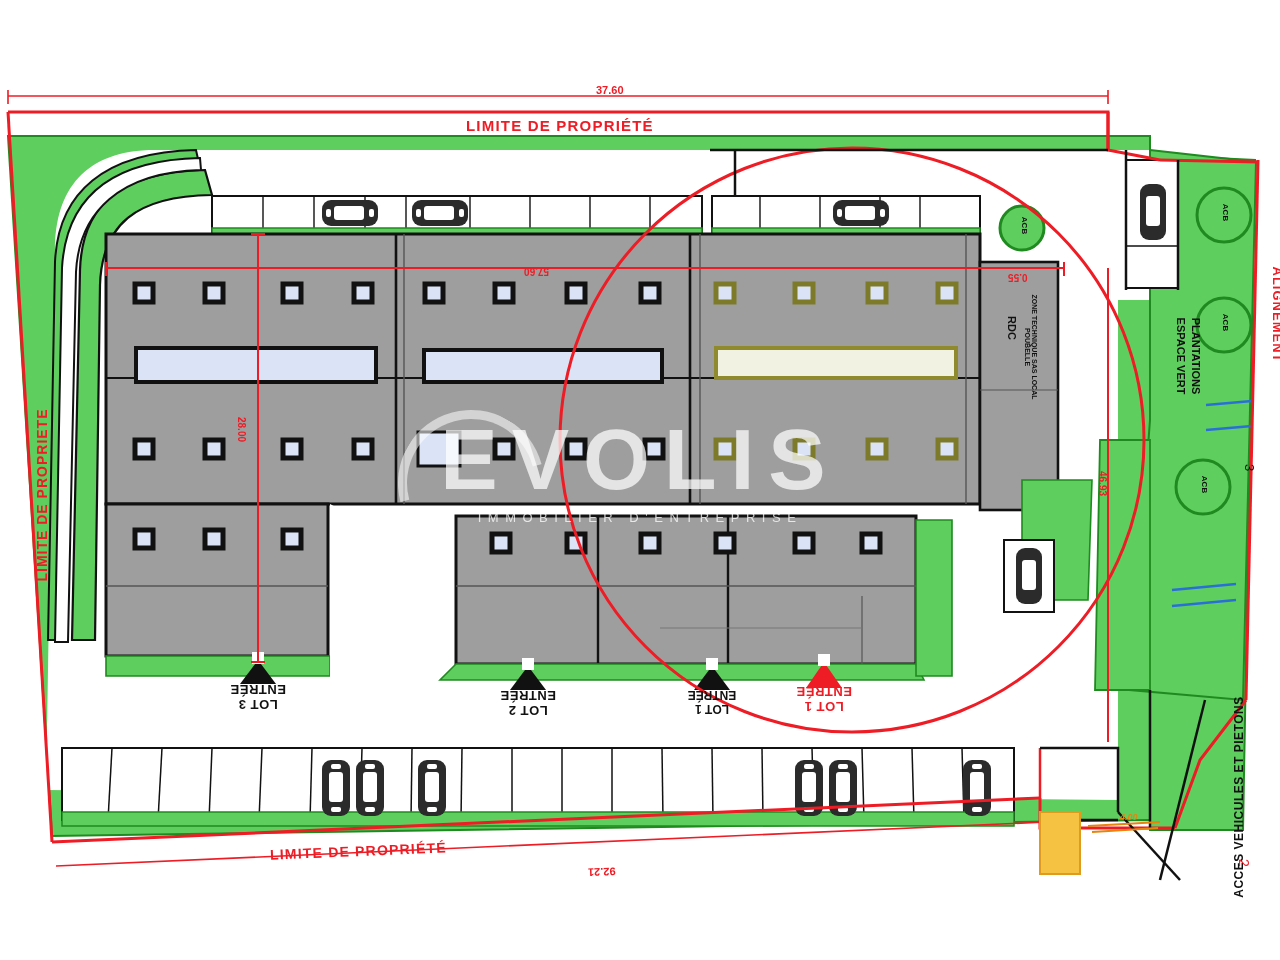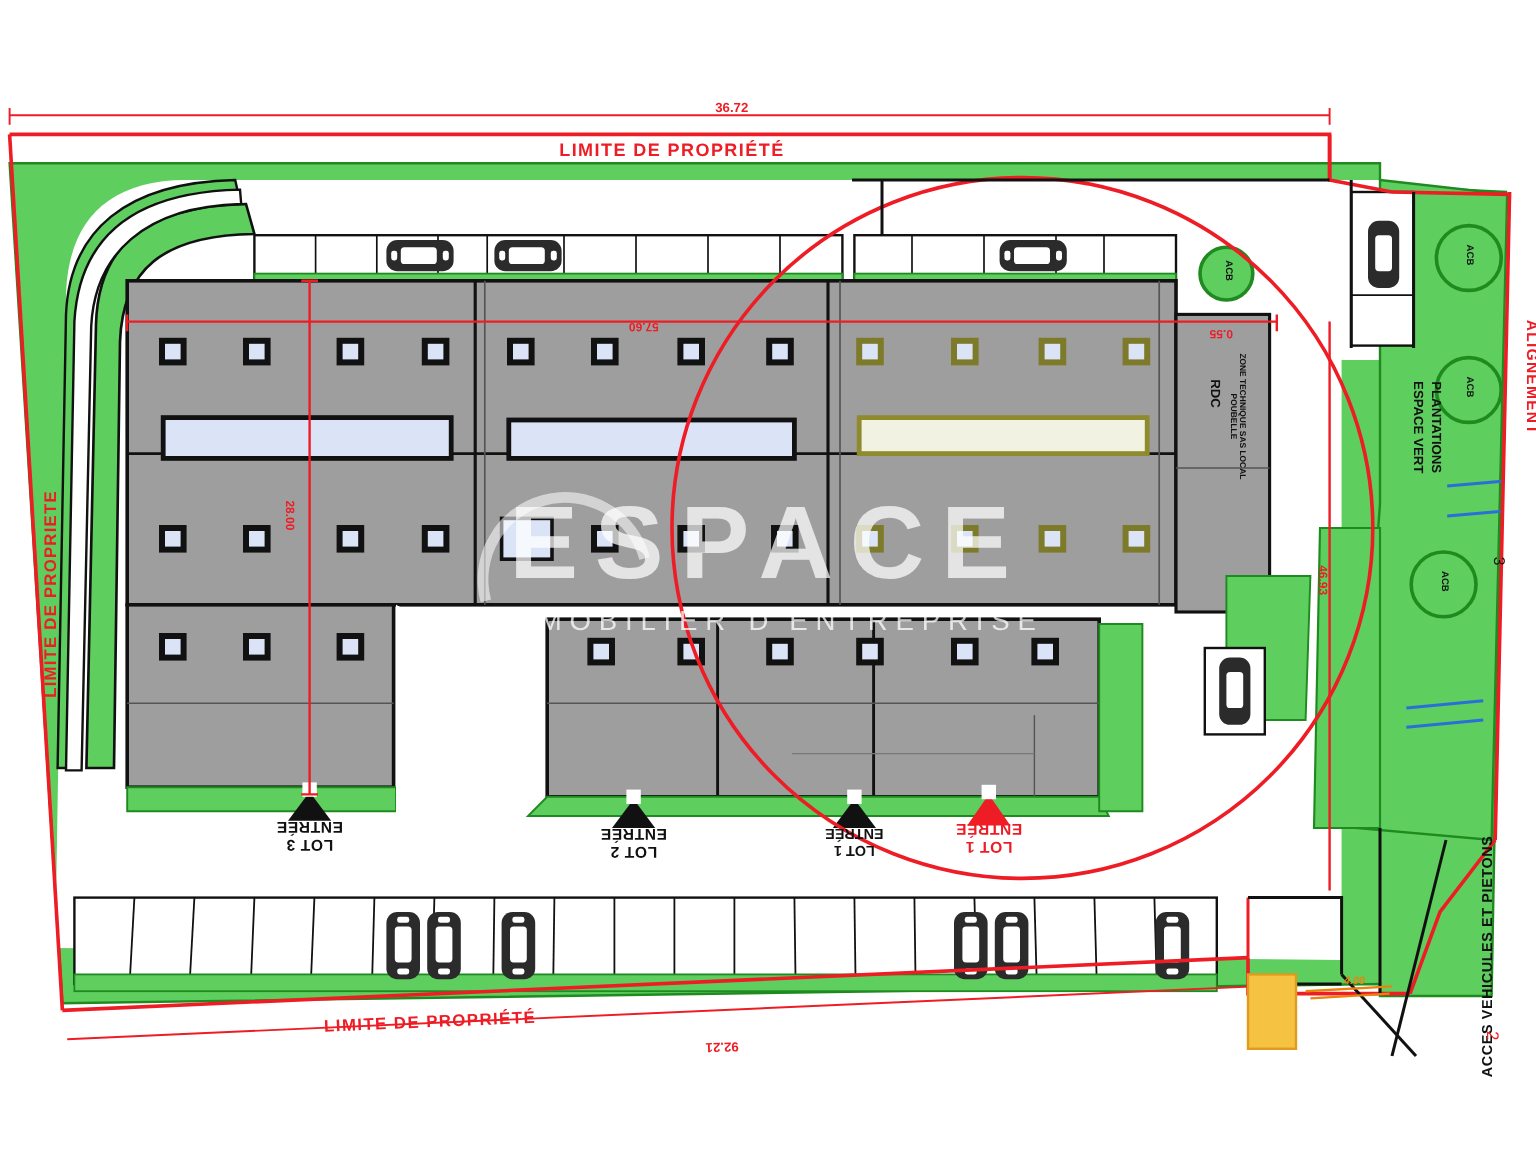--- a/index.html
+++ b/index.html
@@ -7,21 +7,21 @@
        font-family:"Liberation Sans",sans-serif;}
   #plan{position:relative;width:1280px;height:960px;background:#ffffff;}
   svg#canvas{position:absolute;left:0;top:0;width:1280px;height:960px;}
 
   
   #watermark{position:absolute;left:0;top:380px;width:1280px;height:180px;
              display:flex;flex-direction:column;align-items:center;
              justify-content:center;pointer-events:none;}
   #wm-main{font-size:86px;letter-spacing:14px;font-weight:bold;
            color:rgba(255,255,255,0.72);line-height:1;}
-  #wm-sub{font-size:23px;letter-spacing:6.5px;
+  #wm-sub{font-size:13px;letter-spacing:6.5px;
           color:rgba(255,255,255,0.75);margin-top:8px;}
   #wm-ring{position:absolute;left:398px;top:410px;width:128px;height:128px;
            border:9px solid rgba(255,255,255,0.55);border-radius:50%;
            border-bottom-color:transparent;border-right-color:transparent;
            transform:rotate(30deg);}
   .txt{font-family:"Liberation Sans",sans-serif;}
 </style>
 </head>
 <body>
 
@@ -356,21 +356,21 @@
     </g>
 
     <g stroke="#e8830c" stroke-width="2">
       <path d="M1088,826 L1160,822"></path>
       <path d="M1092,832 L1158,828"></path>
     </g>
 
     </g>
   </svg>
 
-  <div class="txt" style="position:absolute;left:596px;top:84px;font-size:11px;font-weight:bold;color:#ee1c25;">36.72</div>
+  <div class="txt" style="position:absolute;left:596px;top:84px;font-size:11px;font-weight:bold;color:#ee1c25;">37.60</div>
 
   <div class="txt" style="position:absolute;left:466px;top:117px;font-size:15px;font-weight:bold;
               letter-spacing:1.2px;color:#ee1c25;">LIMITE DE PROPRIÉTÉ</div>
 
   <div class="txt" style="position:absolute;left:524px;top:266px;font-size:10px;font-weight:bold;color:#ee1c25;
               transform:rotate(180deg);">57.60</div>
 
   <div class="txt" style="position:absolute;left:1008px;top:272px;font-size:10px;font-weight:bold;color:#ee1c25;
               transform:rotate(180deg);">0.55</div>
 
@@ -442,18 +442,18 @@
               font-size:8px;font-weight:bold;color:#111;transform:rotate(90deg);">ACB</div>
   <div class="txt" style="position:absolute;left:1008px;top:221px;width:32px;text-align:center;
               font-size:8px;font-weight:bold;color:#111;transform:rotate(90deg);">ACB</div>
 
   <div class="txt" style="position:absolute;left:1246px;top:460px;font-size:13px;color:#111;
               transform:rotate(90deg);">3</div>
   <div class="txt" style="position:absolute;left:1240px;top:855px;font-size:14px;color:#ee1c25;
               transform:rotate(90deg);">2</div>
 
   <div id="watermark">
-    <div id="wm-main">ESPACE</div>
+    <div id="wm-main">EVOLIS</div>
     <div id="wm-sub">IMMOBILIER D'ENTREPRISE</div>
   </div>
   <div id="wm-ring"></div>
 
 </div>
 
 </body></html>

